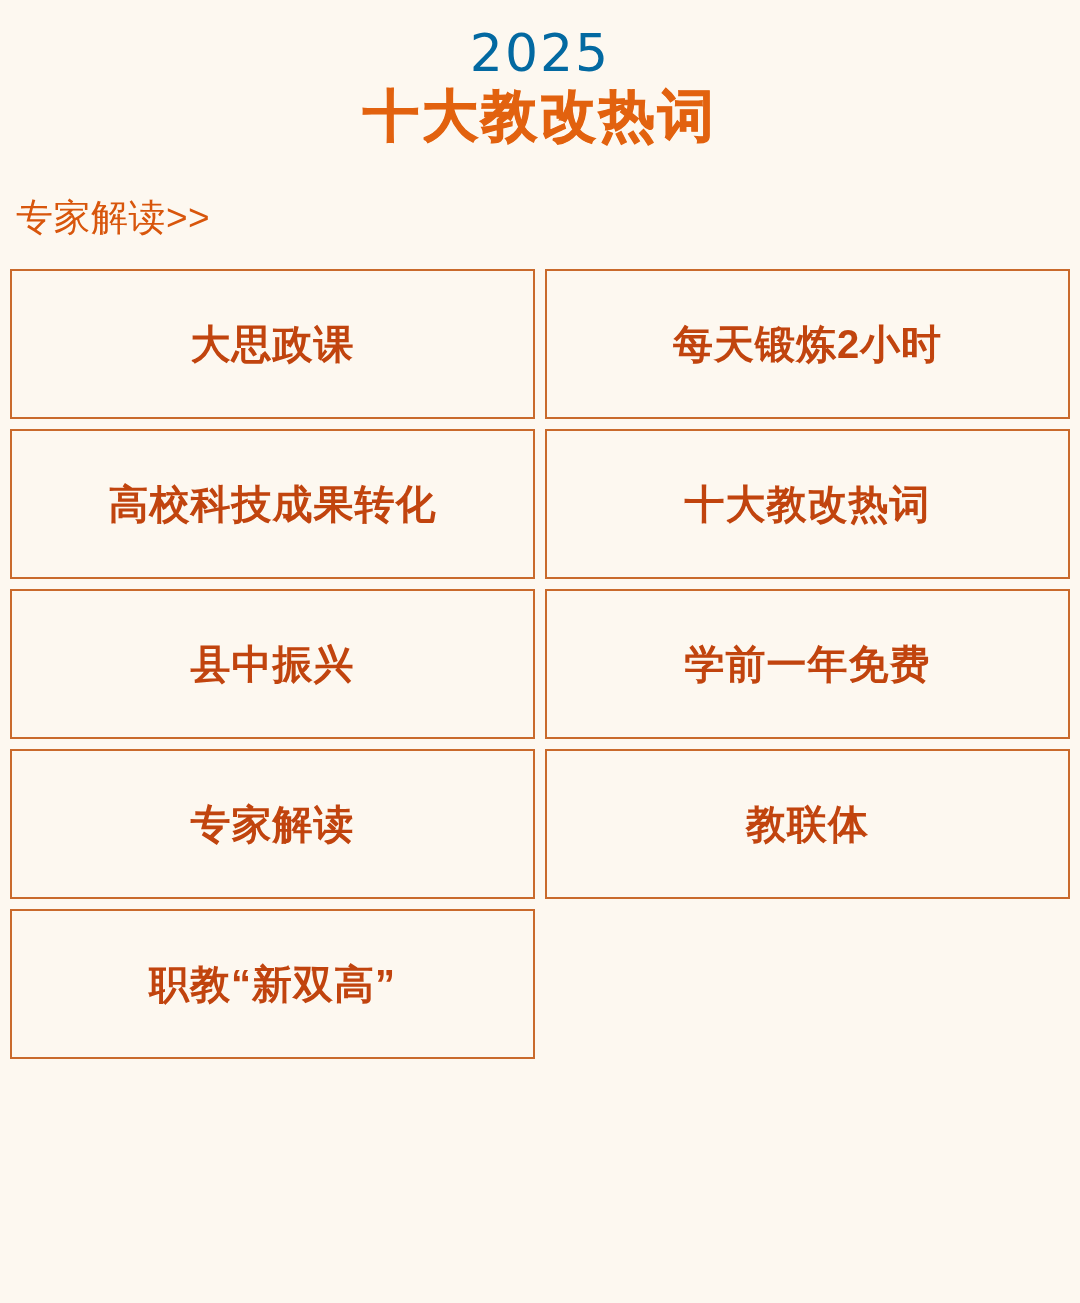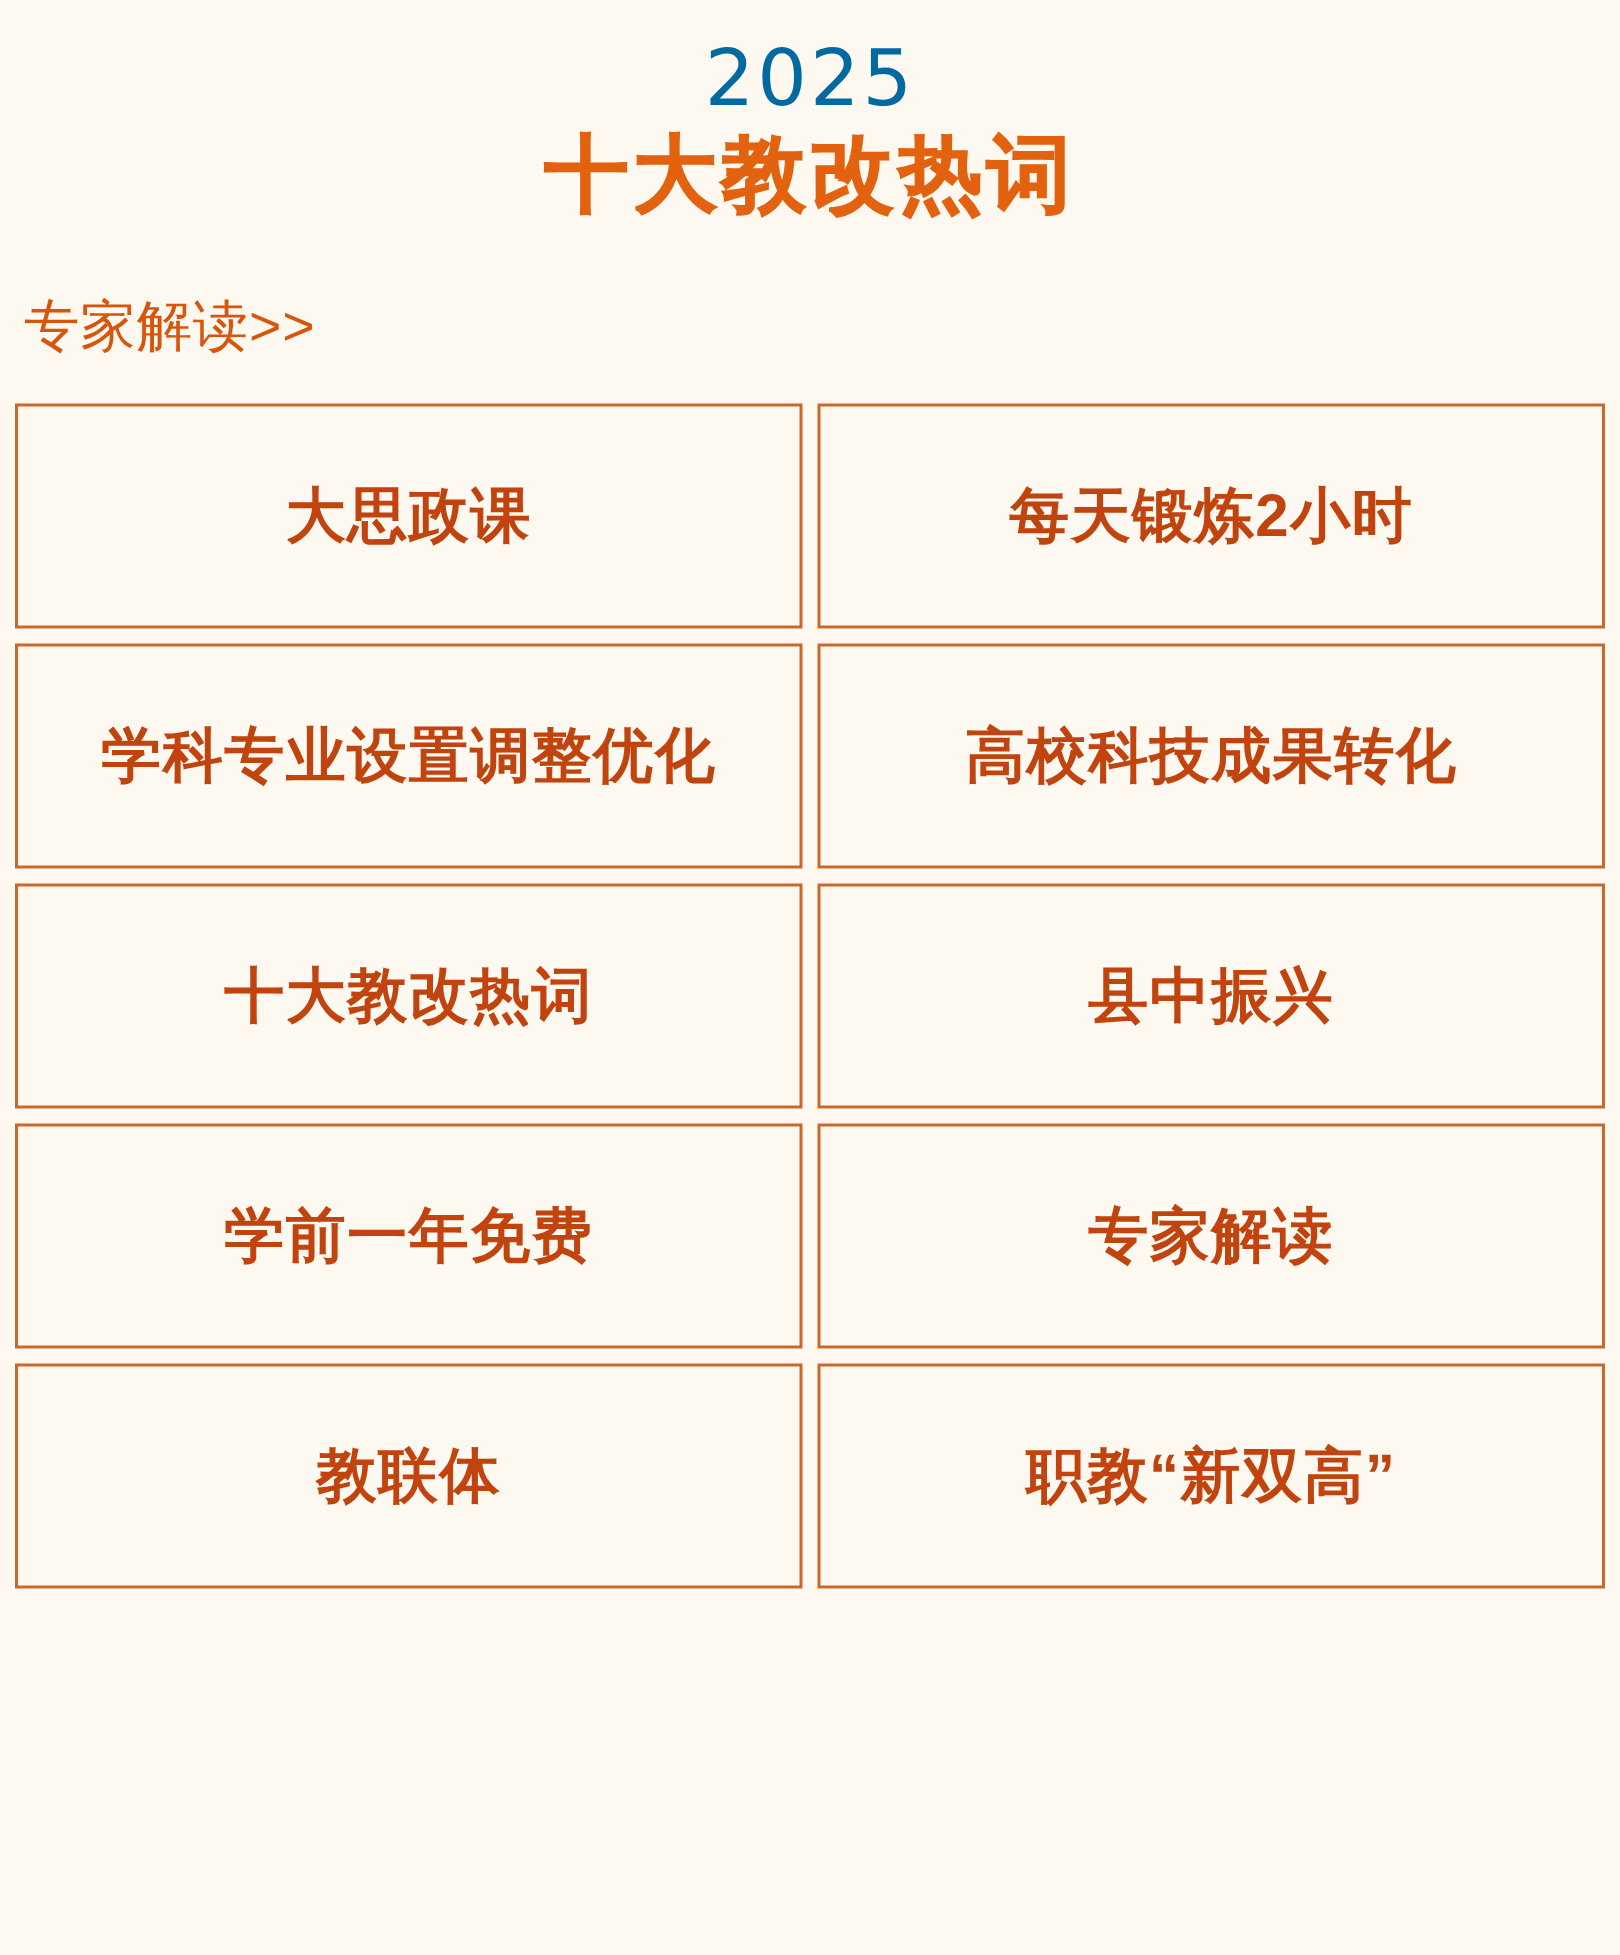--- a/index.html
+++ b/index.html
@@ -108,23 +108,20 @@
   <div class="expert-link">专家解读&gt;&gt;</div>
 
   <div class="grid">
     <div class="cell">
       <span class="cell-text">大思政课</span>
     </div>
     <div class="cell">
       <span class="cell-text">每天锻炼2小时</span>
     </div>
     <div class="cell">
-      <span class="cell-text">学科专业设置调整优化</span>
-    </div>
-    <div class="cell">
       <span class="cell-text">高校科技成果转化</span>
     </div>
     <div class="cell">
       <span class="cell-text">十大教改热词</span>
     </div>
     <div class="cell">
       <span class="cell-text">县中振兴</span>
     </div>
     <div class="cell">
       <span class="cell-text">学前一年免费</span>

